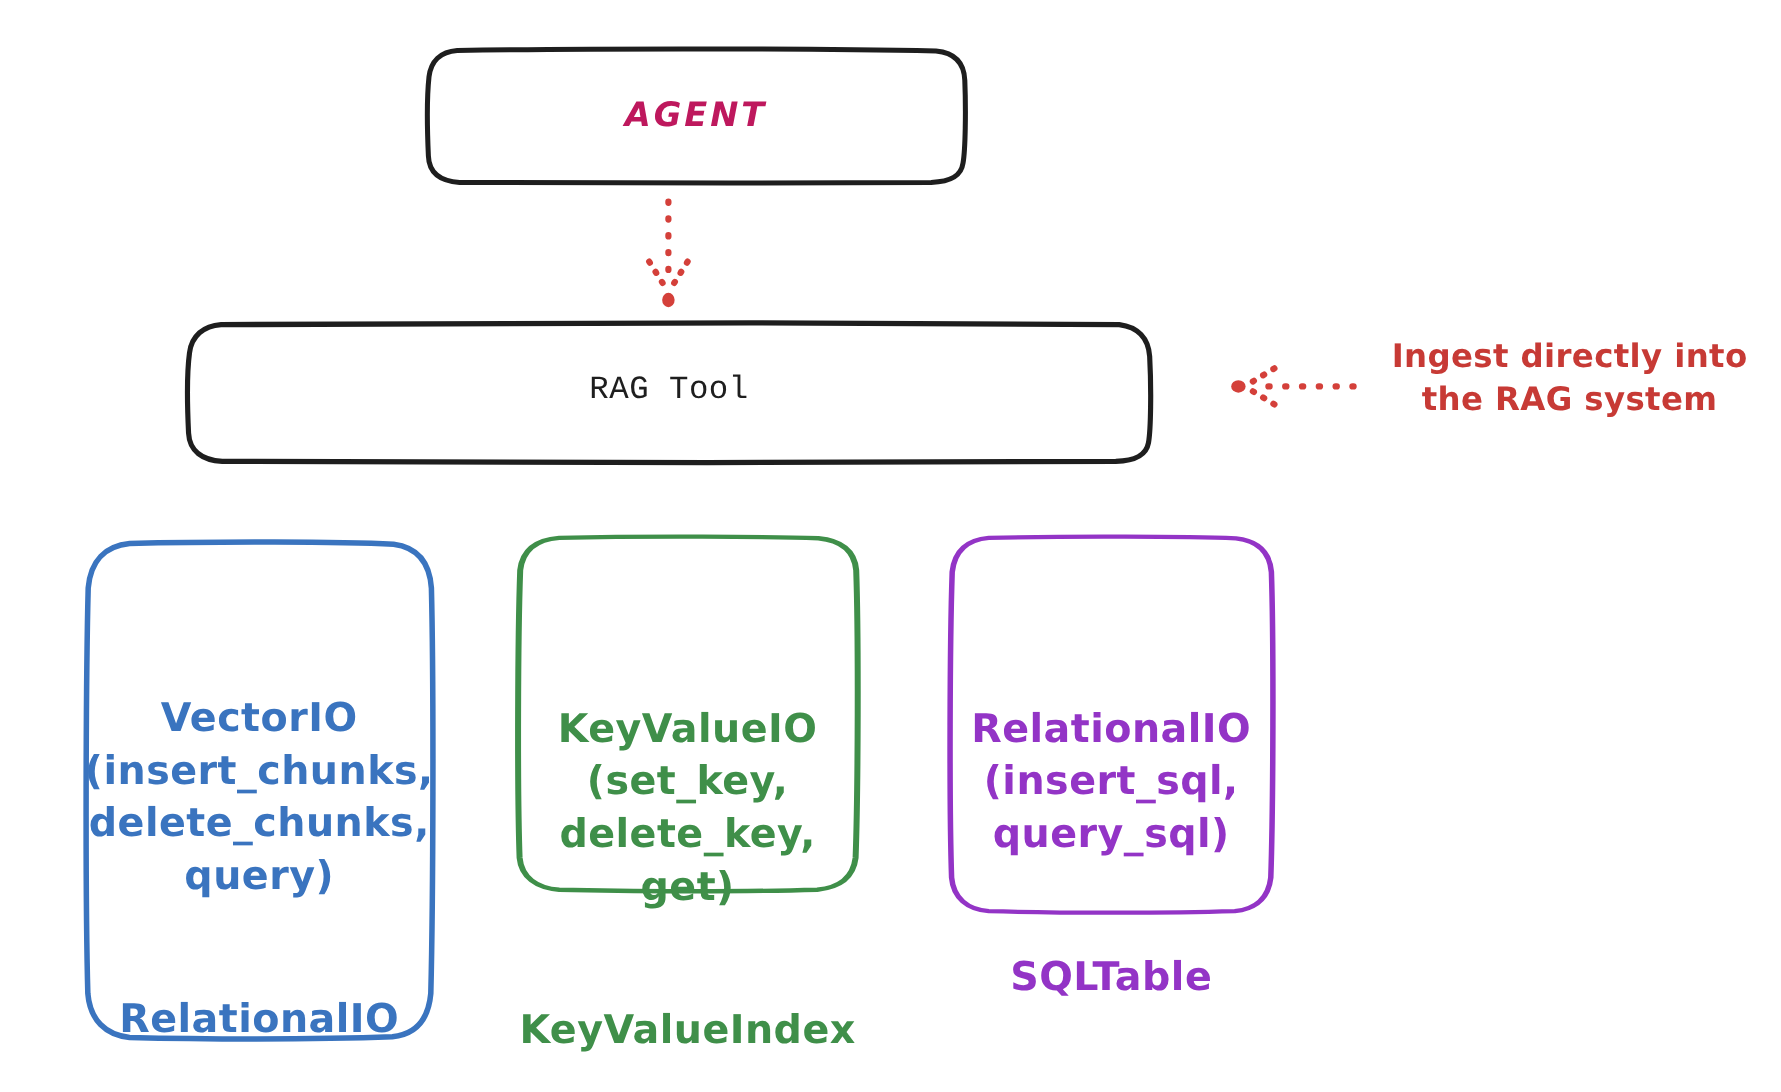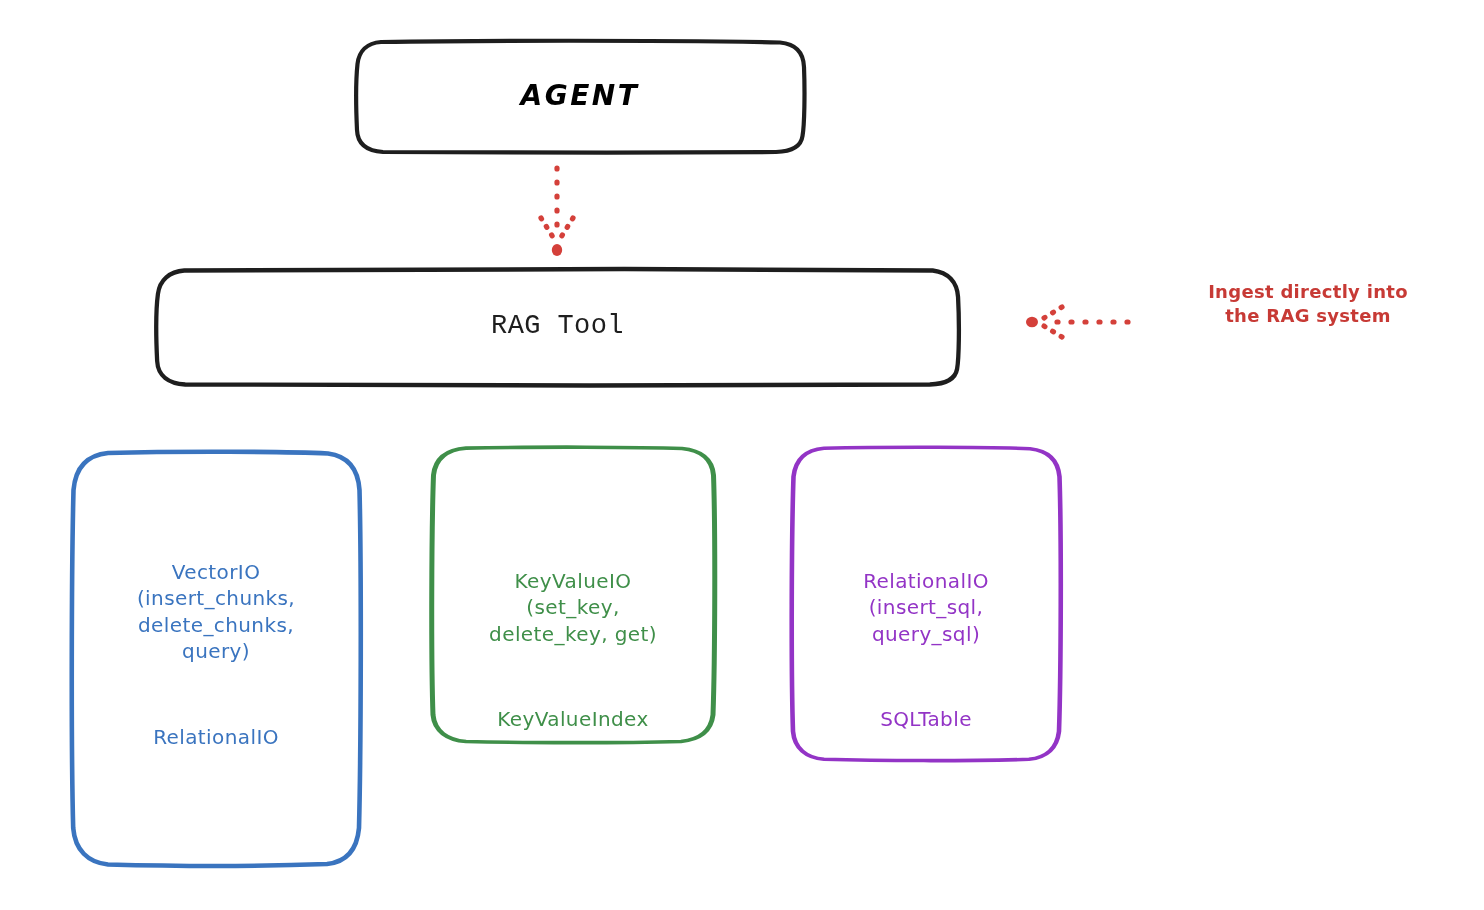--- a/index.html
+++ b/index.html
@@ -52,21 +52,21 @@
 
   
   #agent-node {
     left: 355px;
     top: 40px;
     width: 450px;
     height: 113px;
   }
   #agent-node .label {
     position: relative;
-    color: #000000;
+    color: #be185d;
     font-size: 28px;
     font-style: italic;
     font-weight: 700;
     letter-spacing: 2.5px;
     font-family: "DejaVu Sans", sans-serif;
   }
 
   
   #ragtool-node {
     left: 155px;
@@ -82,22 +82,22 @@
     font-weight: 500;
   }
 
   
   .provider-node {
     align-items: flex-start;
   }
   .provider-node .label {
     position: relative;
     width: 100%;
-    font-size: 20px;
-    font-weight: 400;
+    font-size: 33px;
+    font-weight: 700;
     line-height: 1.33;
   }
   #provider-0 {
     left: 70px;
     top: 450px;
     width: 292px;
     height: 418px;
   }
   #provider-0 .label {
     margin-top: 82px;
@@ -128,21 +128,21 @@
     height: 32px;
   }
 
   
   #annotation-text {
     position: absolute;
     left: 1148px;
     top: 280px;
     width: 320px;
     color: #c73a35;
-    font-size: 18px;
+    font-size: 27px;
     font-weight: 600;
     line-height: 1.35;
     text-align: center;
     white-space: pre-line;
     letter-spacing: 0.3px;
   }
 
   
   .arrow-layer {
     position: absolute;

